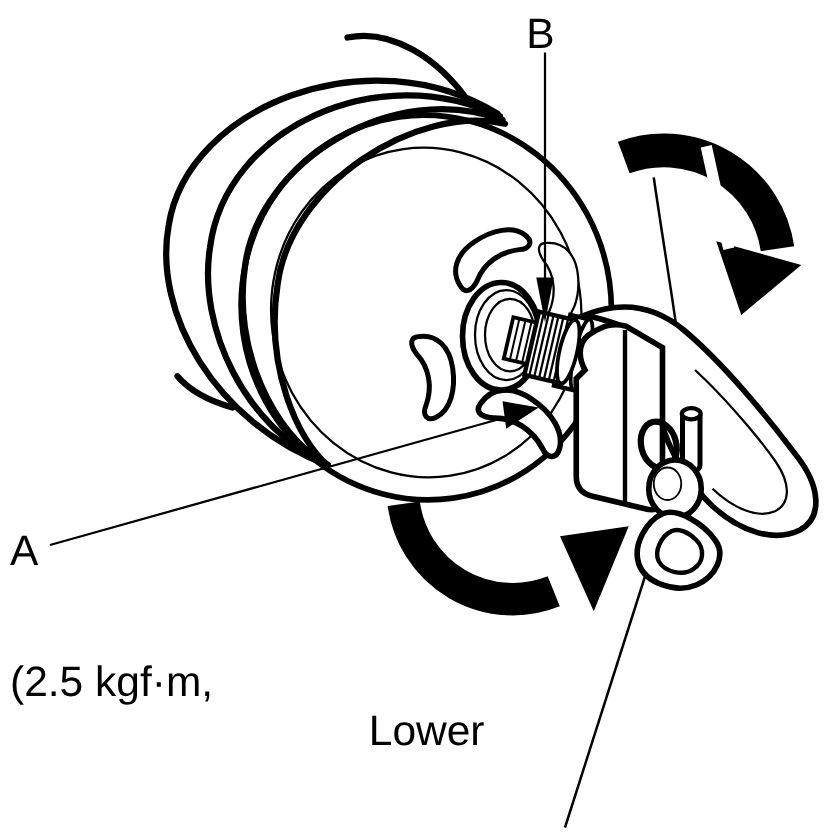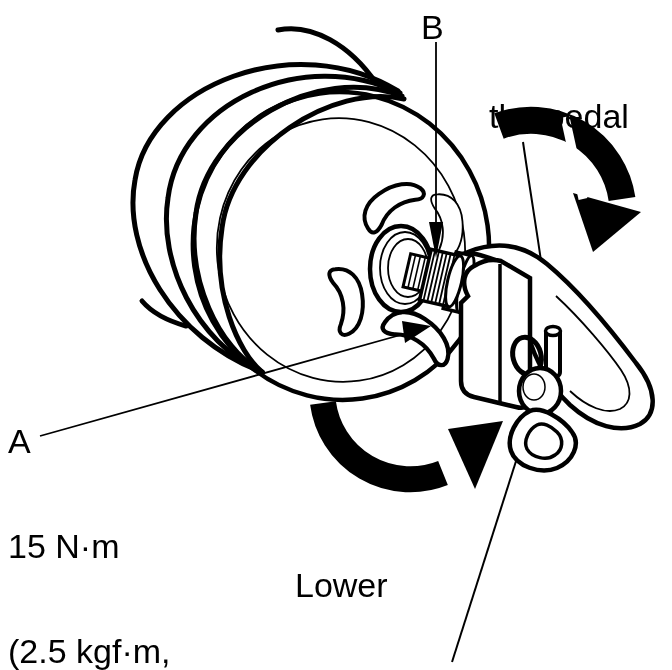--- a/index.html
+++ b/index.html
@@ -109,27 +109,25 @@
     <polygon points="429,222 443,222 436,258" fill="#000" stroke="none"></polygon>
     <line x1="40" y1="436" x2="404" y2="334" stroke-width="1.8"></line>
     <polygon points="402,321 405,343 431,326" fill="#000" stroke="none"></polygon>
     <line x1="517" y1="458" x2="452" y2="662" stroke-width="2"></line>
   </g>
 </svg>
 
 <div class="lbl" style="left:421px;top:10px;">B</div>
 
 <div class="lbl" style="left:489px;top:29px;">
-  <div>the pedal</div>
 </div>
 
 <div class="lbl" style="left:8px;top:424px;">A</div>
 
 <div class="lbl" style="left:8px;top:459px;">
-  <div>15 N·m</div>
   <div>(2.5 kgf·m,</div>
   
 </div>
 
 <div class="lbl" style="left:295px;top:498px;">
   <div>Lower</div>
   
 </div>
 
 </div>

